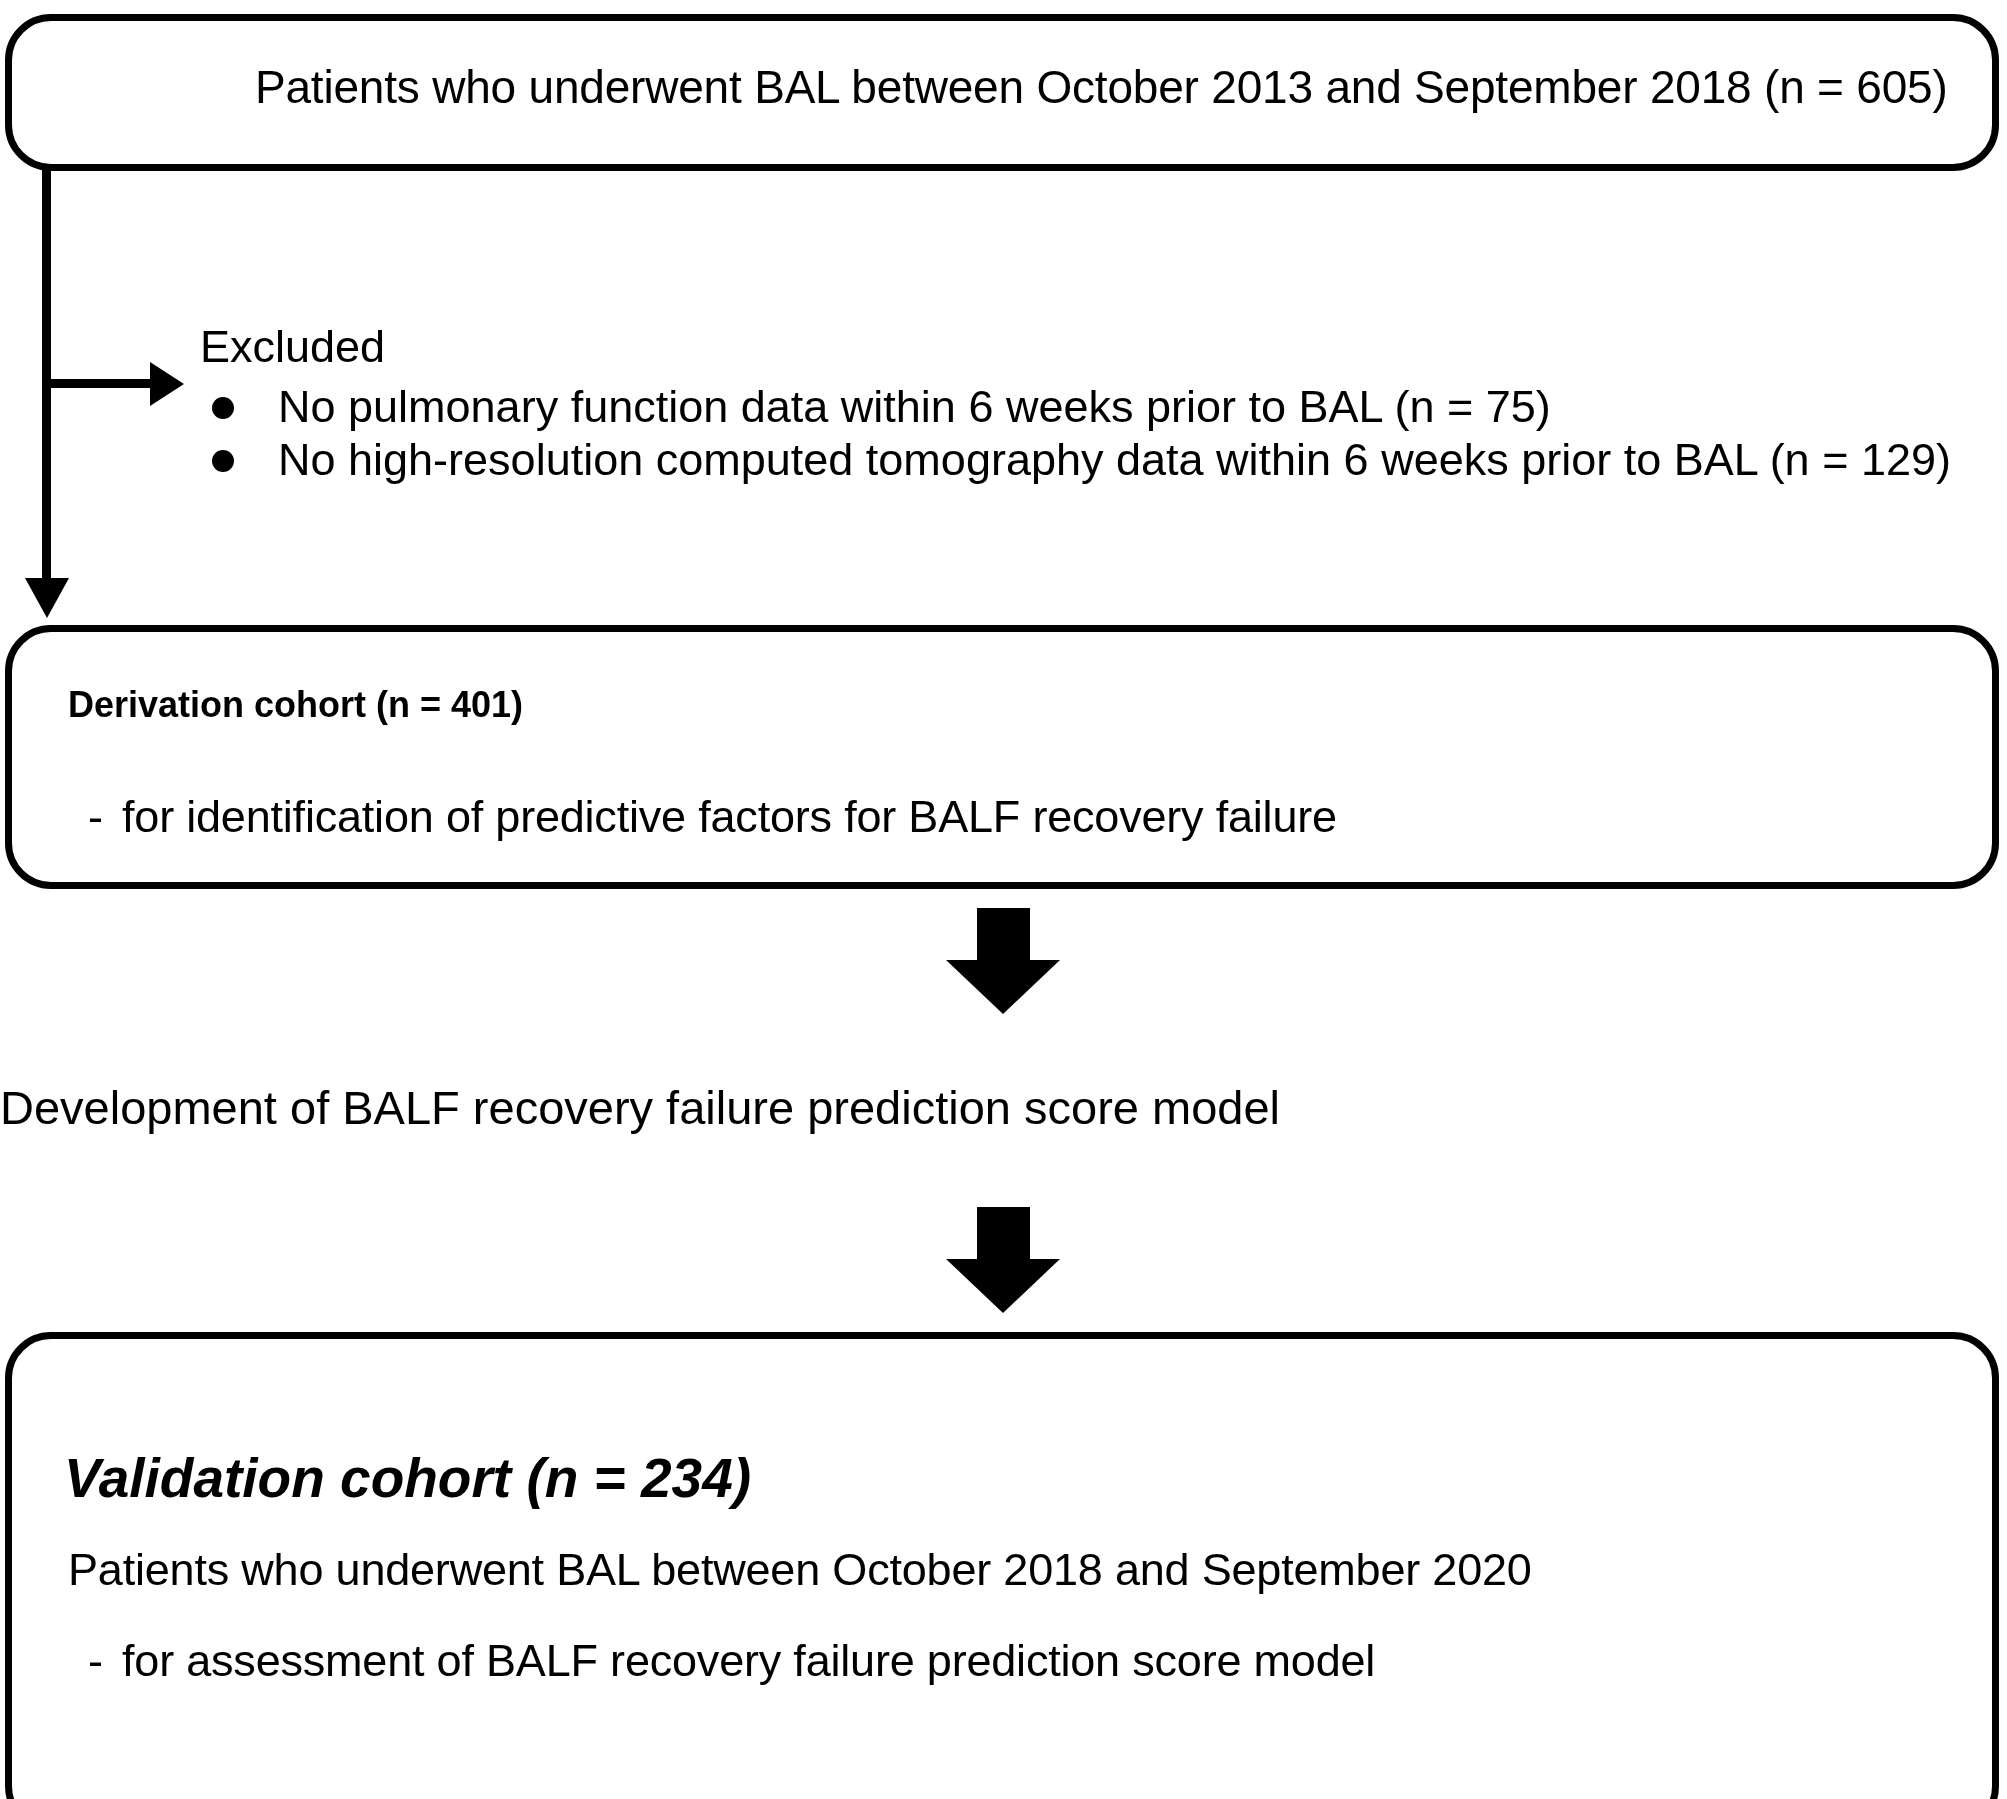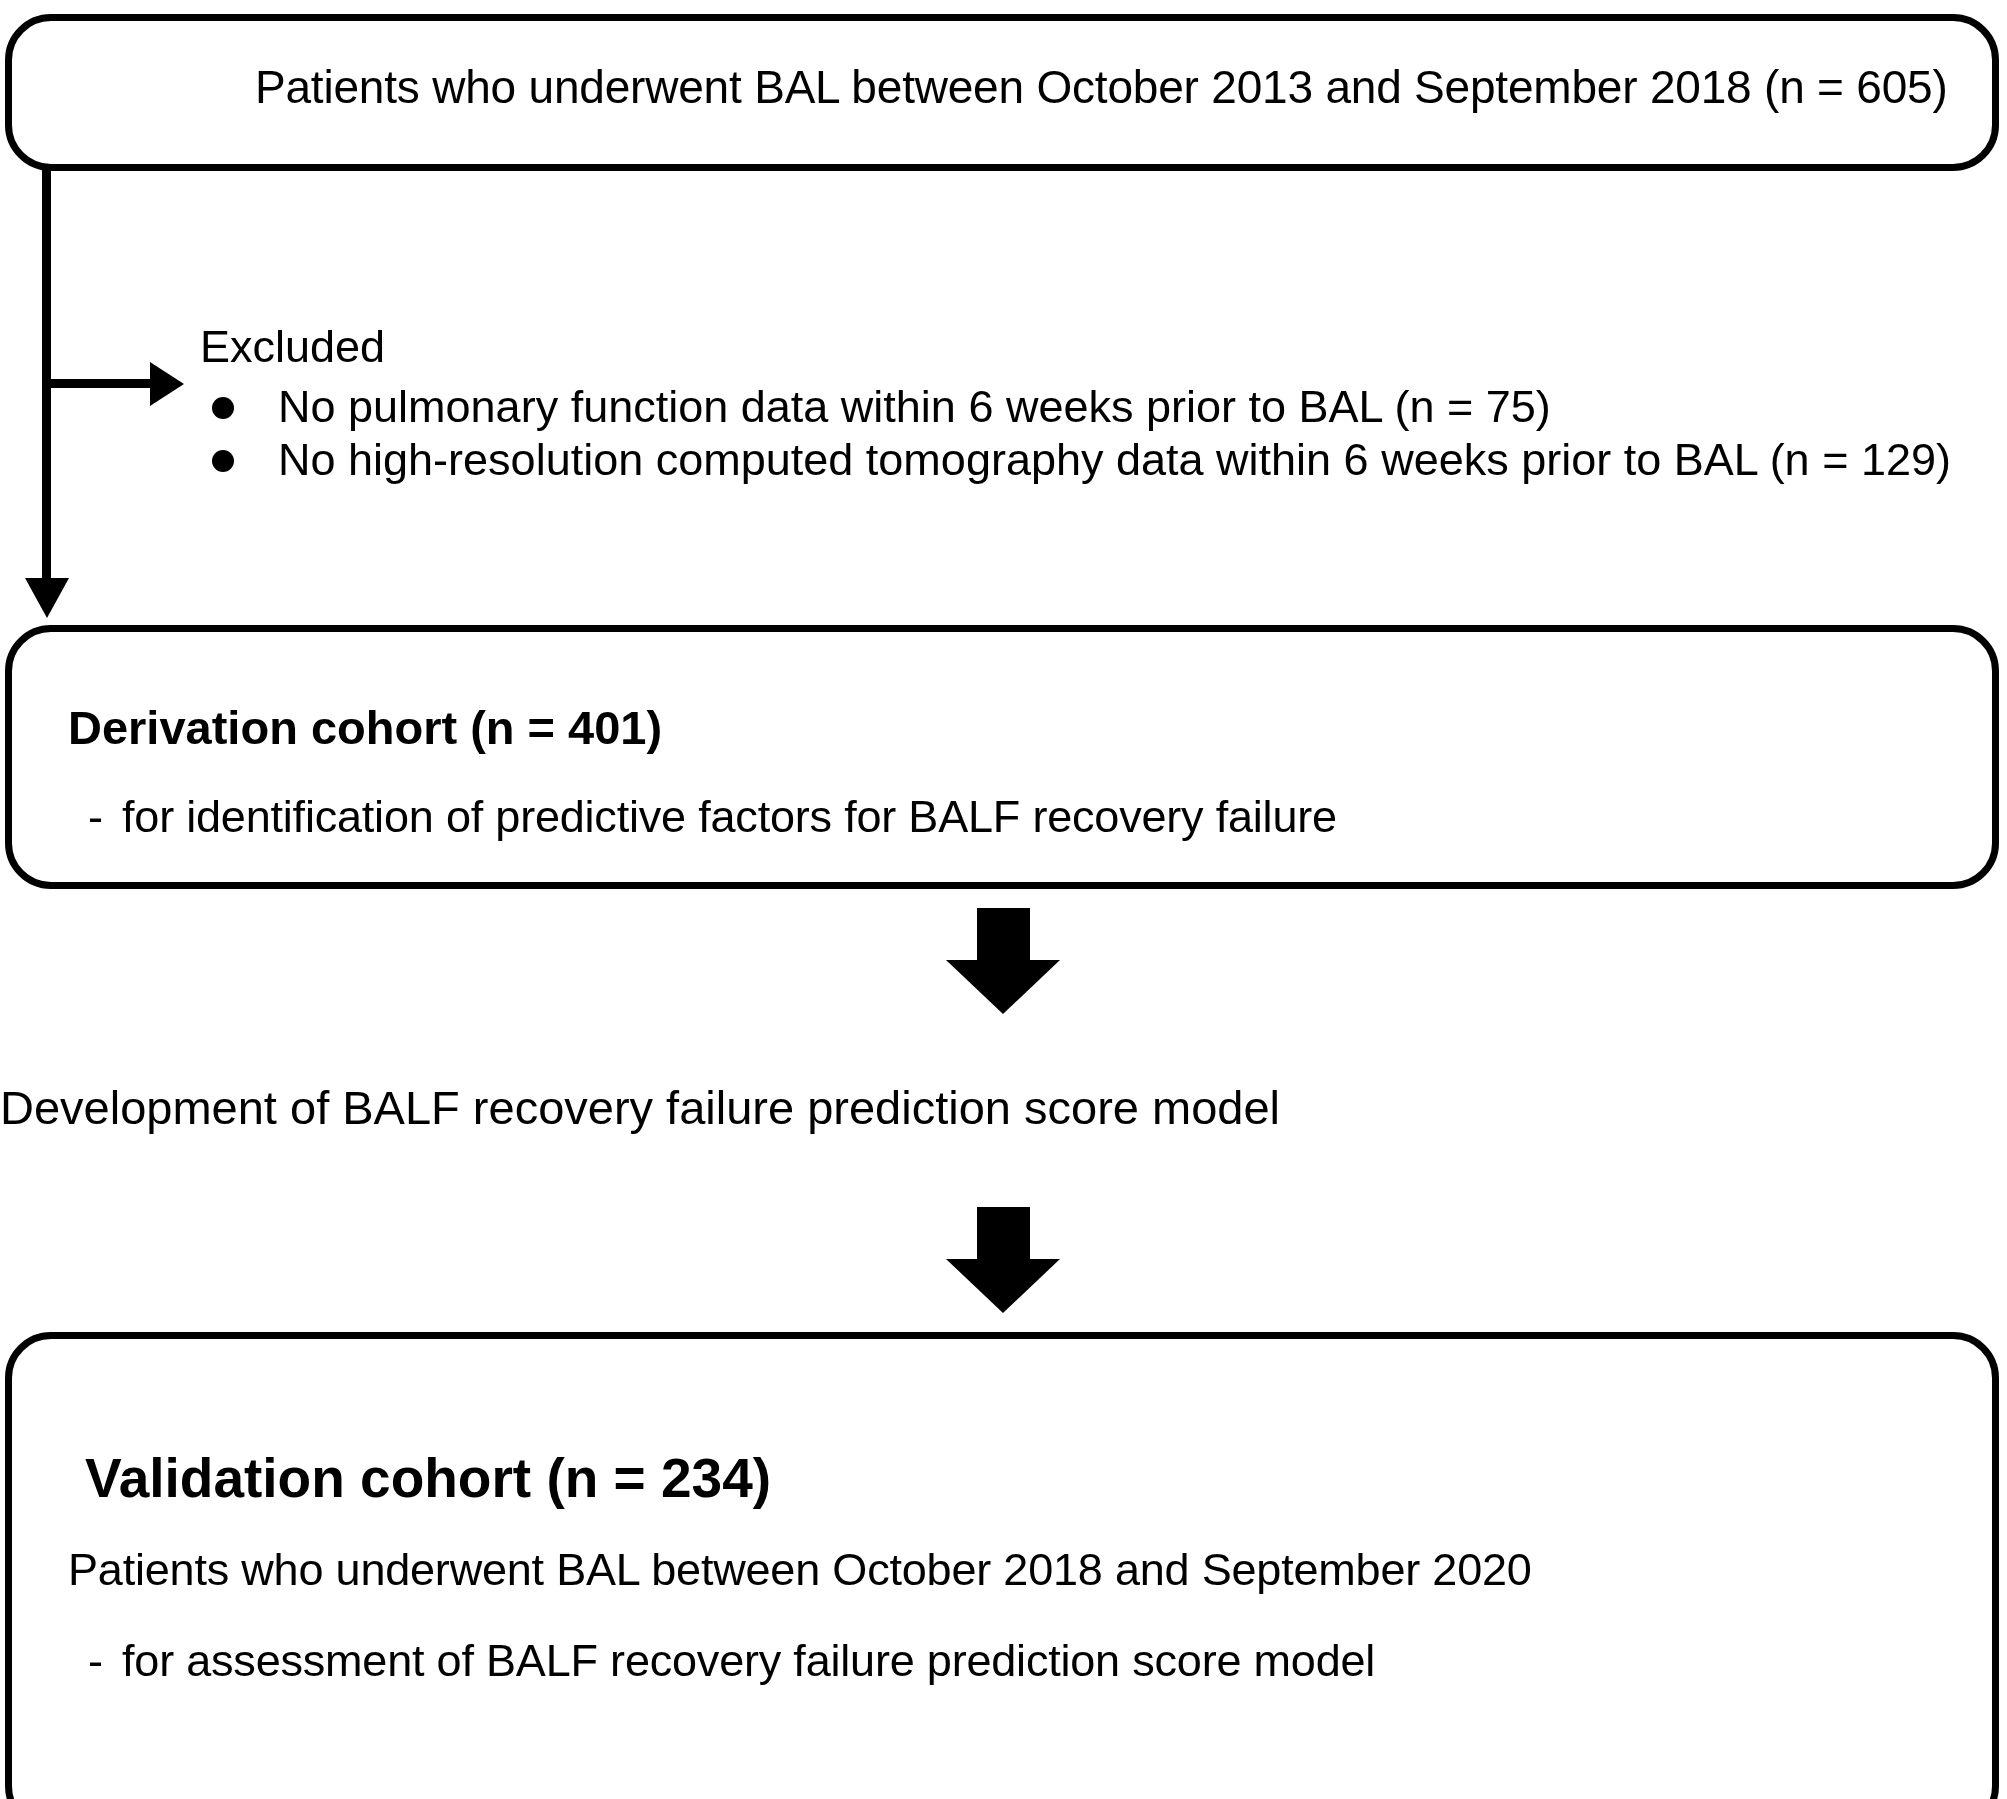--- a/index.html
+++ b/index.html
@@ -58,44 +58,45 @@
 
   #enrollment-line {
     left: 255px;
     top: 62px;
     font-size: 46px;
     line-height: 50px;
   }
 
   #derivation-title {
     left: 68px;
-    top: 698px;
-    font-size: 47px;
+    top: 675px;
+    font-size: 36px;
     font-weight: bold;
     line-height: 60px;
     letter-spacing: 0px;
   }
   #derivation-detail {
     left: 88px;
     top: 792px;
     font-size: 45px;
     line-height: 50px;
   }
   #derivation-detail .dash {
     display: inline-block;
     width: 34px;
   }
 
   #validation-title {
-    left: 85px;
+    left: 64px;
     top: 1448px;
     font-size: 55px;
     font-weight: bold;
     line-height: 60px;
     letter-spacing: 0px;
+    font-style: italic;
   }
   #validation-subtitle {
     left: 68px;
     top: 1545px;
     font-size: 45px;
     line-height: 50px;
   }
   #validation-detail {
     left: 88px;
     top: 1628px;

